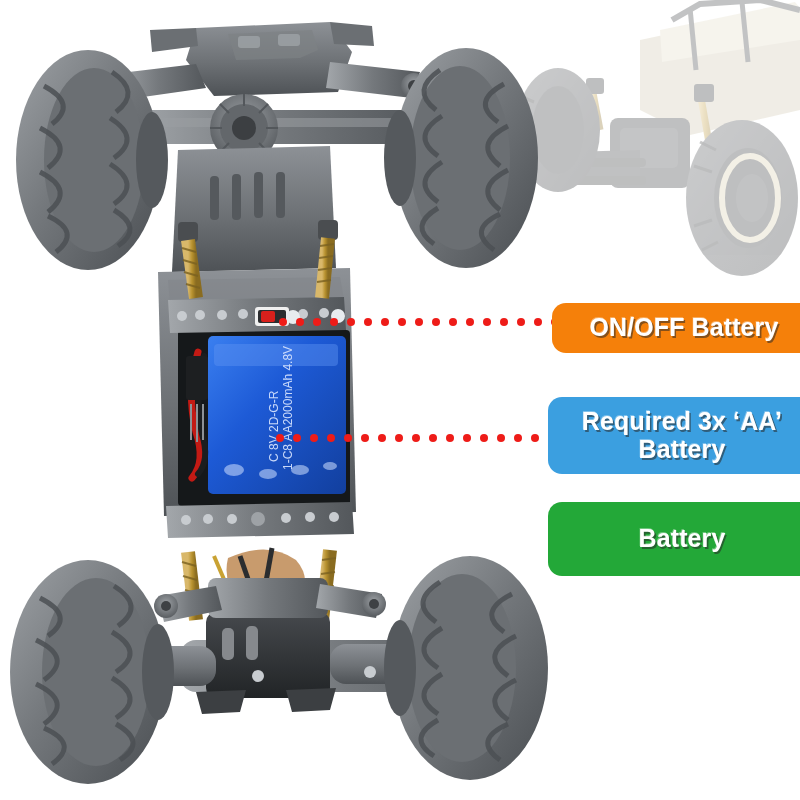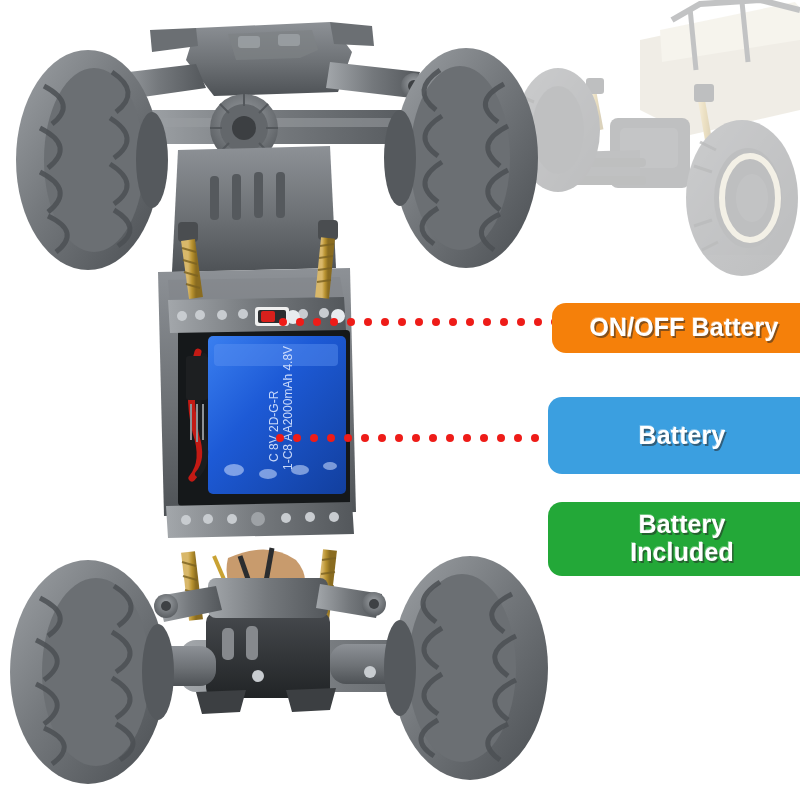--- a/index.html
+++ b/index.html
@@ -441,24 +441,24 @@
       <span class="dot" style="background: rgb(238, 28, 24);"></span>
       <span class="dot" style="background: rgb(238, 28, 24);"></span>
     </div>
 
   <div class="callout callout-onoff" style="background: rgb(245, 128, 10);">
     <span>ON/OFF Battery</span>
   </div>
 
   <div class="callout callout-battery" style="background: rgb(59, 159, 224);">
     <div>
+      <span>Required 3x ‘AA’</span>
       <span>Battery</span>
     </div>
   </div>
 
   <div class="callout callout-included" style="background: rgb(35, 168, 56);">
     <div>
       <span>Battery</span>
-      <span>Included</span>
     </div>
   </div>
 
 </div>
 
 </body></html>

